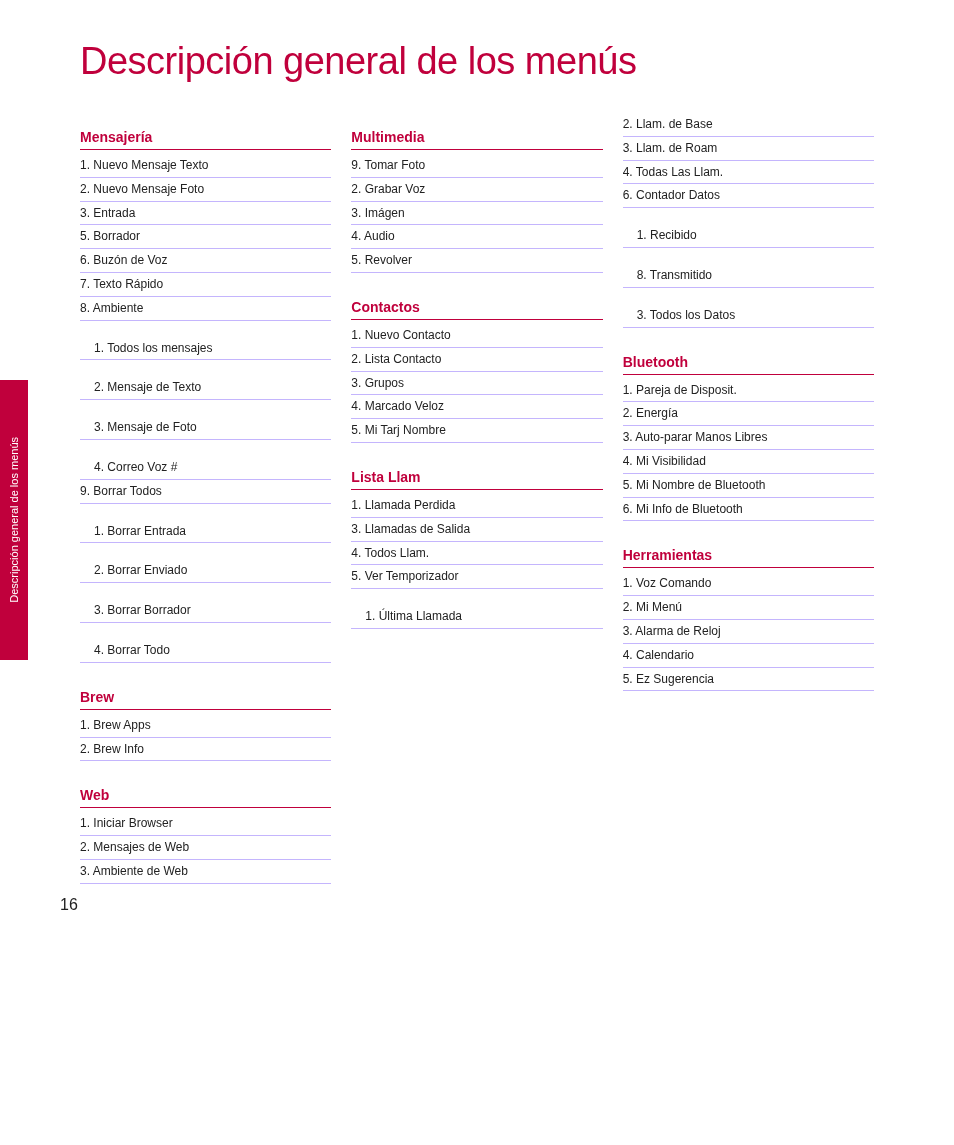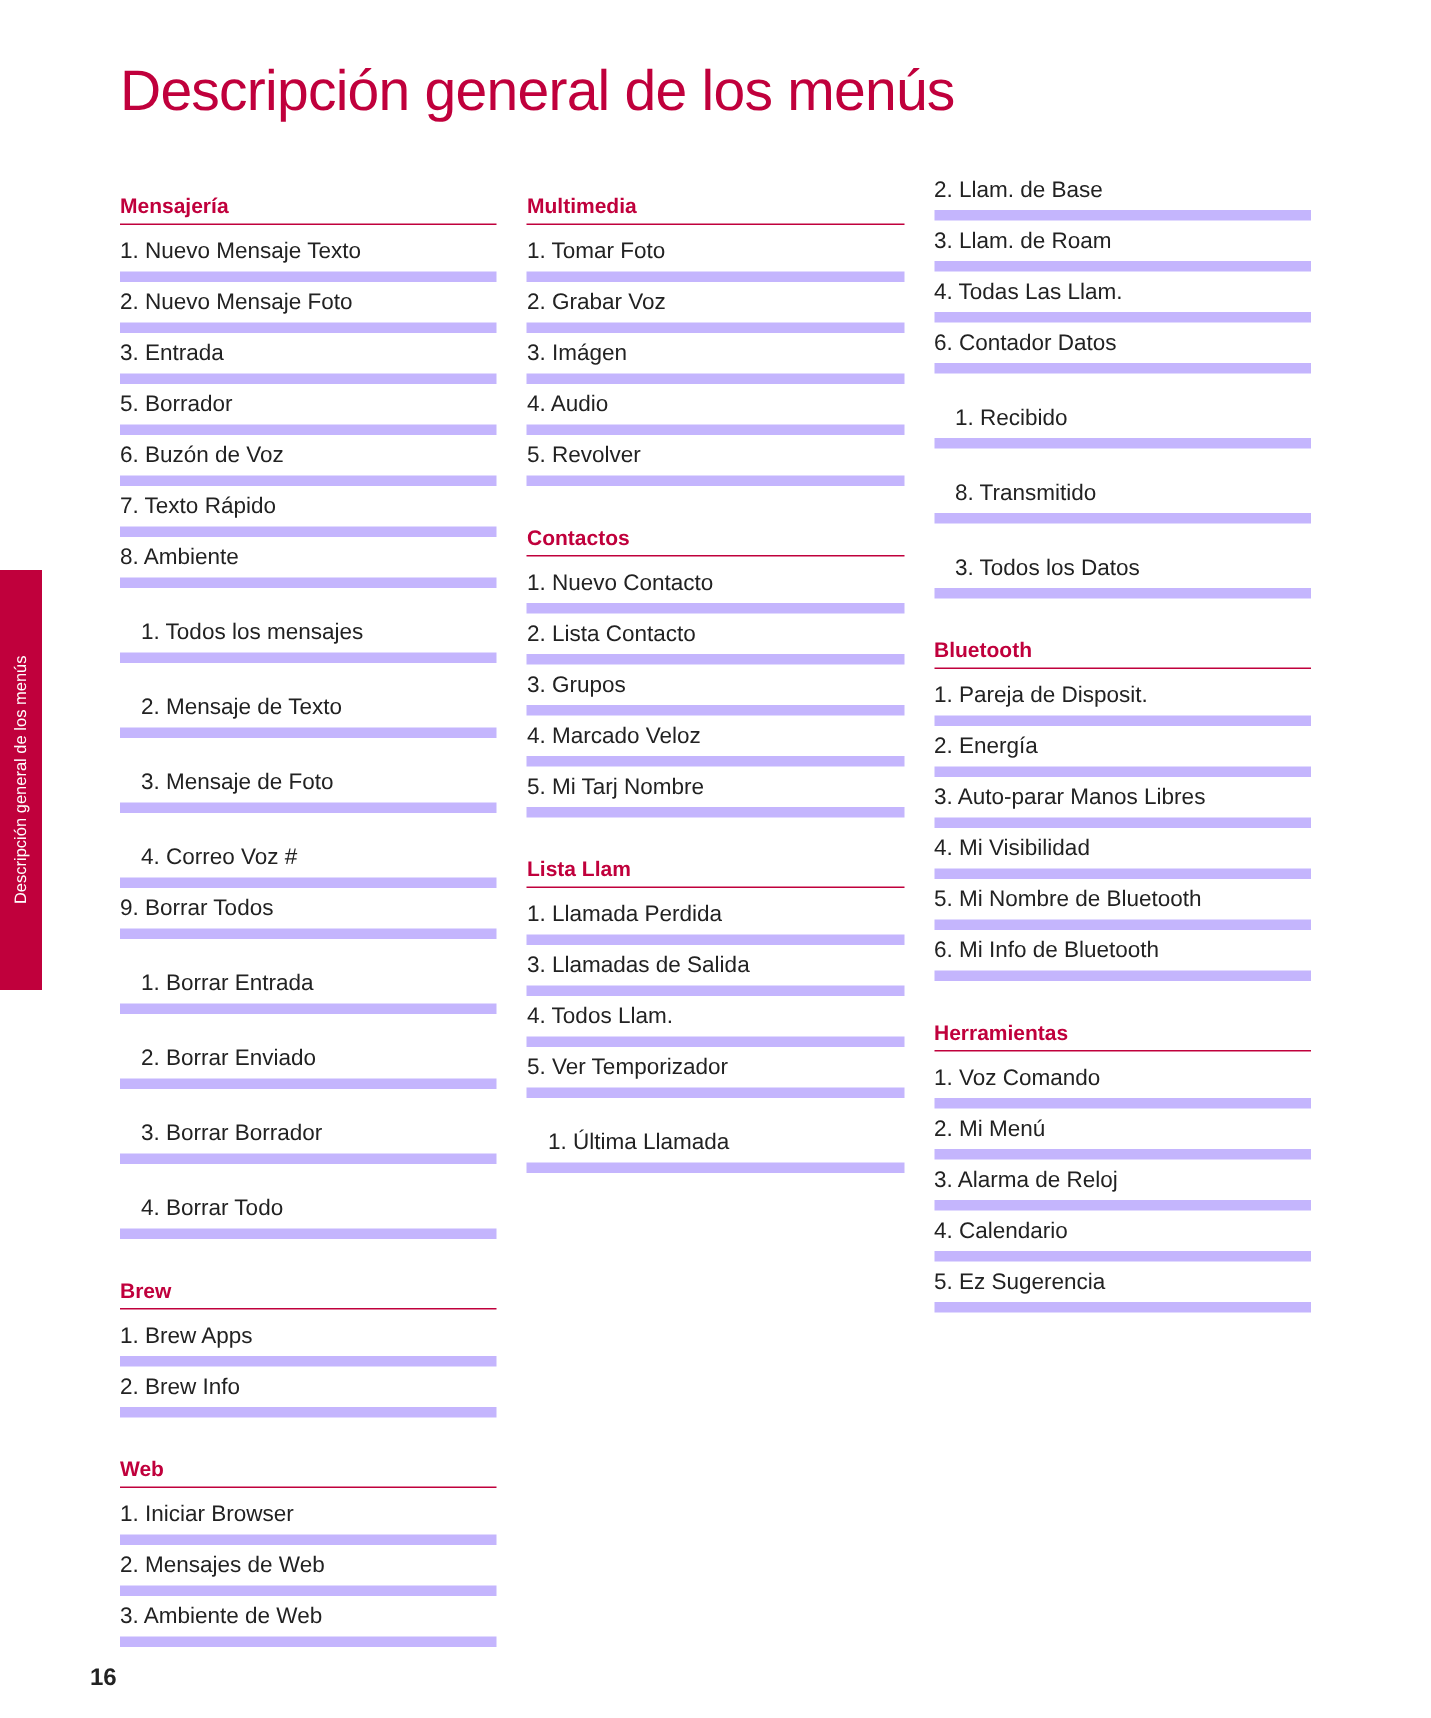--- a/index.html
+++ b/index.html
@@ -44,23 +44,23 @@
       margin-top: 16px;
     }
 
     .section-divider {
       border: none;
       border-top: 1px solid #c0003c;
       margin-bottom: 4px;
     }
 
     .menu-item {
-      border-bottom: 7px solid #c4b5fd;
+      border-bottom: 1px solid #c4b5fd;
       padding: 3px 0;
-      font-size: 15px;
+      font-size: 12px;
       line-height: 1.4;
     }
 
     .menu-item.sub {
       padding-left: 14px;
       margin-top: 16px;
     }
 
     
     .side-tab {
@@ -84,21 +84,21 @@
       white-space: nowrap;
     }
 
     
     .page-number {
       position: absolute;
       bottom: 20px;
       left: 60px;
       font-size: 16px;
       color: #222;
-      font-weight: bold;
+      font-weight: normal;
     }
   </style>
 </head>
 <body>
 
 <div class="page-container">
 
   <div class="side-tab">
     <span class="side-tab-text">Descripción general de los menús</span>
   </div>
@@ -136,21 +136,21 @@
         <hr class="section-divider">
         <div class="menu-item">1.  Iniciar Browser</div>
         <div class="menu-item">2.  Mensajes de Web</div>
         <div class="menu-item">3.  Ambiente de Web</div>
         <div style="height: 10px;"></div>
       </div>
 
     <div class="column" id="col2-container">
         <div class="section-title">Multimedia</div>
         <hr class="section-divider">
-        <div class="menu-item">1.  Tomar Foto</div>
+        <div class="menu-item">9.  Tomar Foto</div>
         <div class="menu-item">2.  Grabar Voz</div>
         <div class="menu-item">3.  Imágen</div>
         <div class="menu-item">4.  Audio</div>
         <div class="menu-item">5.  Revolver</div>
         <div style="height: 10px;"></div>
         <div class="section-title">Contactos</div>
         <hr class="section-divider">
         <div class="menu-item">1.  Nuevo Contacto</div>
         <div class="menu-item">2.  Lista Contacto</div>
         <div class="menu-item">3.  Grupos</div>

